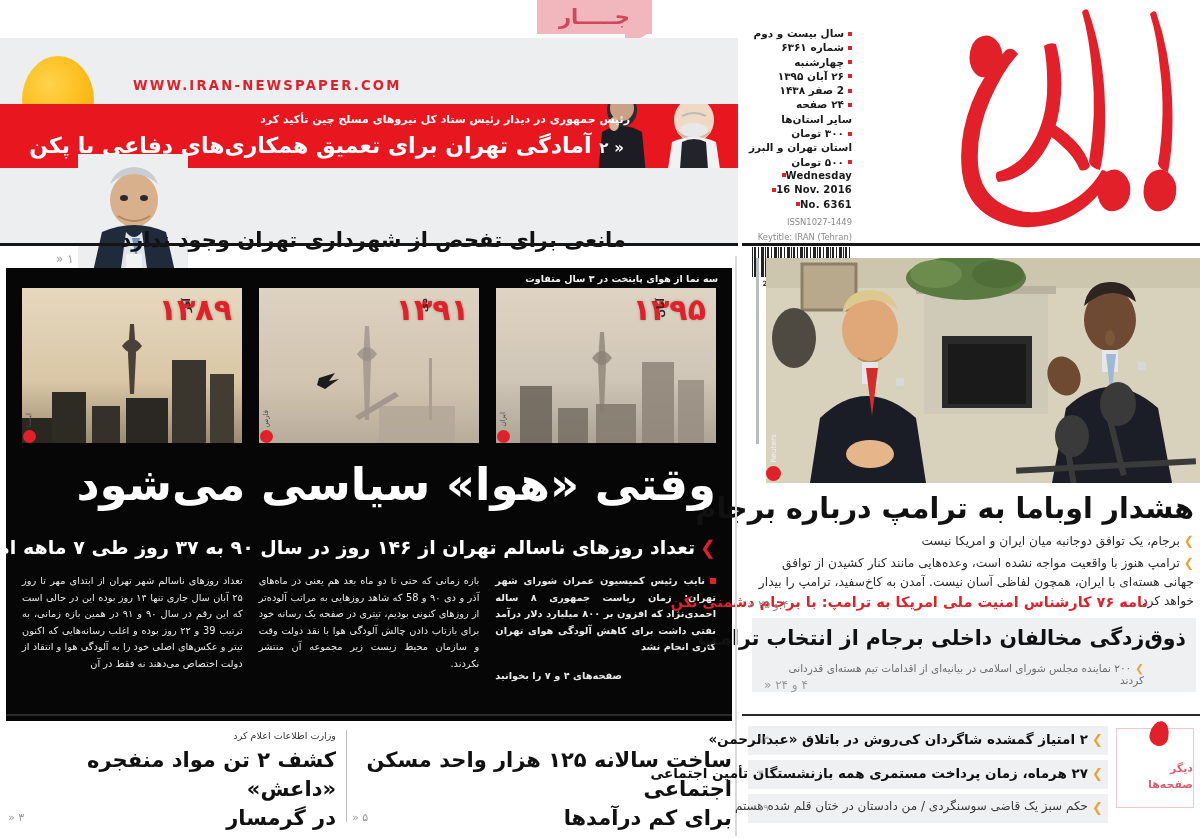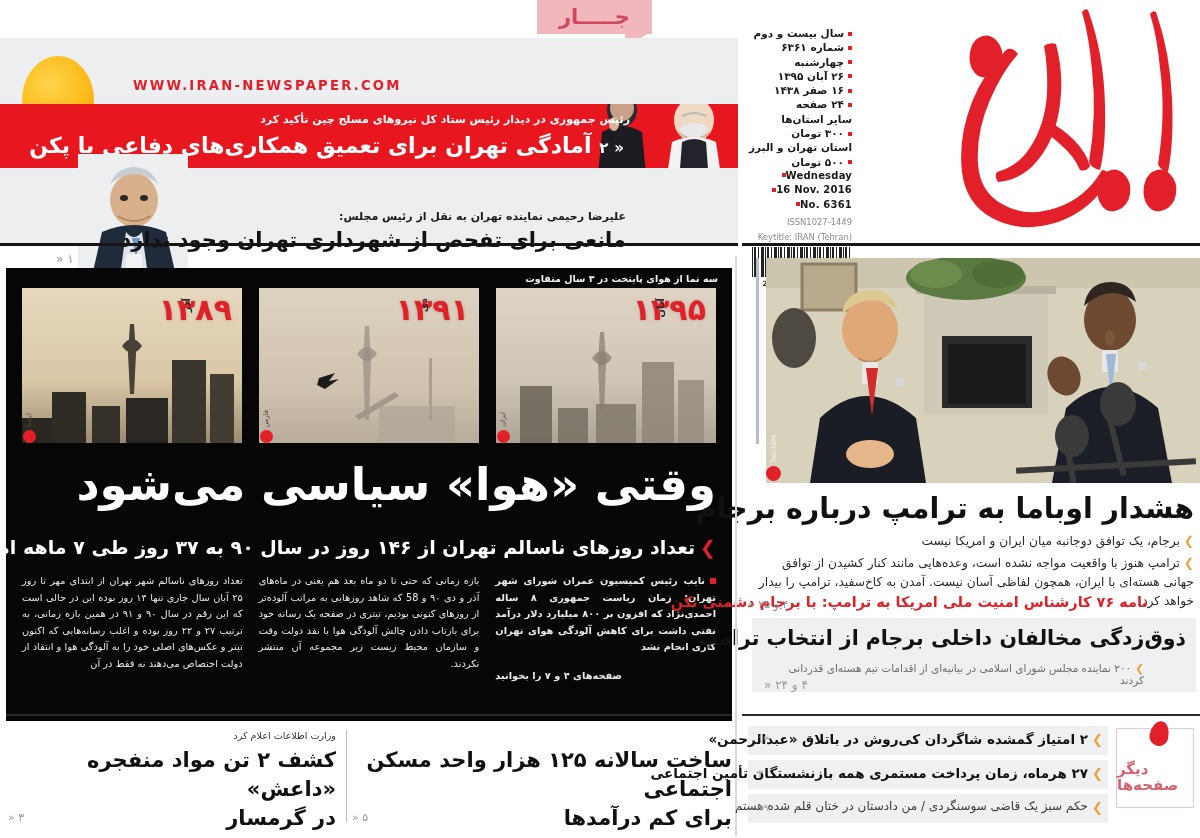--- a/index.html
+++ b/index.html
@@ -191,21 +191,21 @@
   .bs-pg{position:absolute;left:2px;bottom:6px;font-size:11px;color:#9a9a9a;direction:rtl;}
   .bdiv{position:absolute;left:340px;top:8px;width:1px;height:92px;background:#bdbdbd;}
 
   
   .bot-right{position:absolute;left:742px;top:722px;width:458px;height:112px;}
   .op-badge{position:absolute;right:6px;top:6px;width:76px;height:78px;border:1px solid #f0c7cd;}
   .op-badge .drop{
     position:absolute;right:24px;top:-8px;width:19px;height:25px;background:#e2202a;
     border-radius:50% 50% 50% 50%/62% 62% 38% 38%;transform:rotate(12deg);
   }
-  .op-badge .t{position:absolute;right:0;left:0;top:32px;text-align:left;font-size:15px;font-weight:bold;color:#d96070;direction:rtl;line-height:16px;}
+  .op-badge .t{position:absolute;right:0;left:0;top:32px;text-align:right;font-size:11px;font-weight:bold;color:#d96070;direction:rtl;line-height:16px;}
   .op-list{position:absolute;right:92px;top:4px;width:360px;}
   .op-item{position:relative;height:29px;background:#eef0f1;margin-bottom:5px;}
   .op-item .txt{position:absolute;right:20px;top:5px;font-size:13.5px;font-weight:bold;color:#111;direction:rtl;white-space:nowrap;}
   .op-item .ch{position:absolute;right:5px;top:6px;font-size:13px;color:#e8a33a;font-weight:bold;}
   .op-item .pg{position:absolute;left:10px;top:8px;font-size:10px;color:#a7a7a7;direction:rtl;}
   .op-item.light .txt{font-weight:normal;font-size:12px;color:#3a3a3a;}
 </style>
 </head>
 <body>
 
@@ -255,21 +255,20 @@
             <ellipse cx="56" cy="46" rx="24" ry="27" fill="#d8b08c"></ellipse>
             <path d="M32 30 q24 -20 48 0 q-6 -16 -24 -17 q-18 1 -24 17z" fill="#c9ccd0"></path>
             <path d="M40 62 q16 10 32 0" fill="none" stroke="#b0875f" stroke-width="2"></path>
             <ellipse cx="46" cy="44" rx="4" ry="3" fill="#2a2a2a"></ellipse>
             <ellipse cx="66" cy="44" rx="4" ry="3" fill="#2a2a2a"></ellipse>
             <path d="M24 78 q32 -14 64 0 l10 44 h-84z" fill="#1f2a3a"></path>
             <path d="M48 78 q8 10 16 0 l6 44 h-28z" fill="#dfe4ea"></path>
             <path d="M54 84 l4 20 l4 -20z" fill="#6e94bf"></path>
             <rect x="48" y="100" width="16" height="22" fill="#f2f2f2"></rect>
           </svg>
-          <div class="sec-kicker">علیرضا رحیمی نماینده تهران به نقل از رئیس مجلس:</div>
           <div class="sec-head">مانعی برای تفحص از شهرداری تهران وجود ندارد</div>
           <div class="sec-pg">
             <span>۱</span>
             <span>«</span>
           </div>
         </div>
       </div>
     </div>
 
     <div class="masthead">
@@ -286,21 +285,21 @@
             <path d="M296 168 q10 -6 18 2 q8 8 6 20 q-2 12 -12 16 q-10 4 -16 -4 q-6 -8 -4 -20 q2 -10 8 -14z"></path>
           </g>
         </svg>
       </div>
 
       <div class="mast-info">
         <div><span class="sq"></span><span>سال بیست و دوم</span></div>
         <div><span class="sq"></span><span>شماره ۶۳۶۱</span></div>
         <div><span class="sq"></span><span>چهارشنبه</span></div>
         <div><span class="sq"></span><span>۲۶ آبان ۱۳۹۵</span></div>
-        <div><span class="sq"></span><span>۱۶ صفر ۱۴۳۸</span></div>
+        <div><span class="sq"></span><span>2 صفر ۱۴۳۸</span></div>
         <div><span class="sq"></span><span>۲۴ صفحه</span></div>
         <div>سایر استان‌ها</div>
         <div><span class="sq"></span><span>۳۰۰ تومان</span></div>
         <div>استان تهران و البرز</div>
         <div><span class="sq"></span><span>۵۰۰ تومان</span></div>
         <div class="en"><span class="sq"></span><span>Wednesday</span></div>
         <div class="en"><span class="sq"></span><span>16 Nov. 2016</span></div>
         <div class="en"><span class="sq"></span><span>No. 6361</span></div>
         <div class="issn">ISSN1027-1449</div>
         <div class="issn">Keytitle: IRAN (Tehran)</div>
@@ -388,21 +387,21 @@
       </div>
     </div>
 
     <div class="lead-head">وقتی «هوا» سیاسی می‌شود</div>
 
     <div class="lead-sub">
       <span class="chev">❯</span><span>تعداد روزهای ناسالم تهران از ۱۴۶ روز در سال ۹۰ به ۳۷ روز طی ۷ ماهه امسال کاهش یافته است</span>
     </div>
 
     <div class="cols">
-      <div class="col">تعداد روزهای ناسالم شهر تهران از ابتدای مهر تا روز ۲۵ آبان سال جاری تنها ۱۴ روز بوده این در حالی است که این رقم در سال ۹۰ و ۹۱ در همین بازه زمانی، به ترتیب ۲۷ و ۲۲ روز بوده و اغلب رسانه‌هایی که اکنون تیتر و عکس‌های اصلی خود را به آلودگی هوا و انتقاد از دولت اختصاص می‌دهند نه فقط در آن</div>
+      <div class="col">تعداد روزهای ناسالم شهر تهران از ابتدای مهر تا روز ۲۵ آبان سال جاری تنها ۱۴ روز بوده این در حالی است که این رقم در سال ۹۰ و ۹۱ در همین بازه زمانی، به ترتیب 39 و ۲۲ روز بوده و اغلب رسانه‌هایی که اکنون تیتر و عکس‌های اصلی خود را به آلودگی هوا و انتقاد از دولت اختصاص می‌دهند نه فقط در آن</div>
       <div class="col">بازه زمانی که حتی تا دو ماه بعد هم یعنی در ماه‌های آذر و دی ۹۰ و 58 که شاهد روزهایی به مراتب آلوده‌تر از روزهای کنونی بودیم، تیتری در صفحه یک رسانه خود برای بازتاب دادن چالش آلودگی هوا با نقد دولت وقت و سازمان محیط زیست زیر مجموعه آن منتشر نکردند.</div>
       <div class="col quote">
         <span class="rsq"></span><span>نایب رئیس کمیسیون عمران شورای شهر تهران: زمان ریاست جمهوری ۸ ساله احمدی‌نژاد که افزون بر ۸۰۰ میلیارد دلار درآمد نفتی داشت برای کاهش آلودگی هوای تهران کاری انجام نشد</span>
         <span class="read">صفحه‌های ۴ و ۷ را بخوانید</span>
       </div>
     </div>
   </div>
 
   <div class="right">
     <div class="rail"></div>

